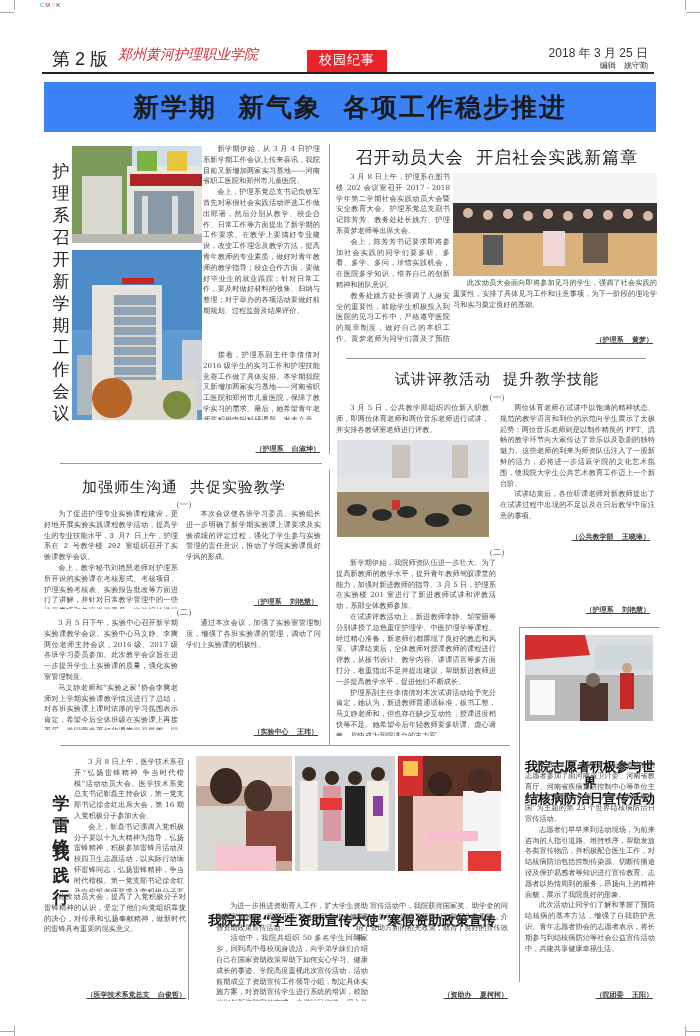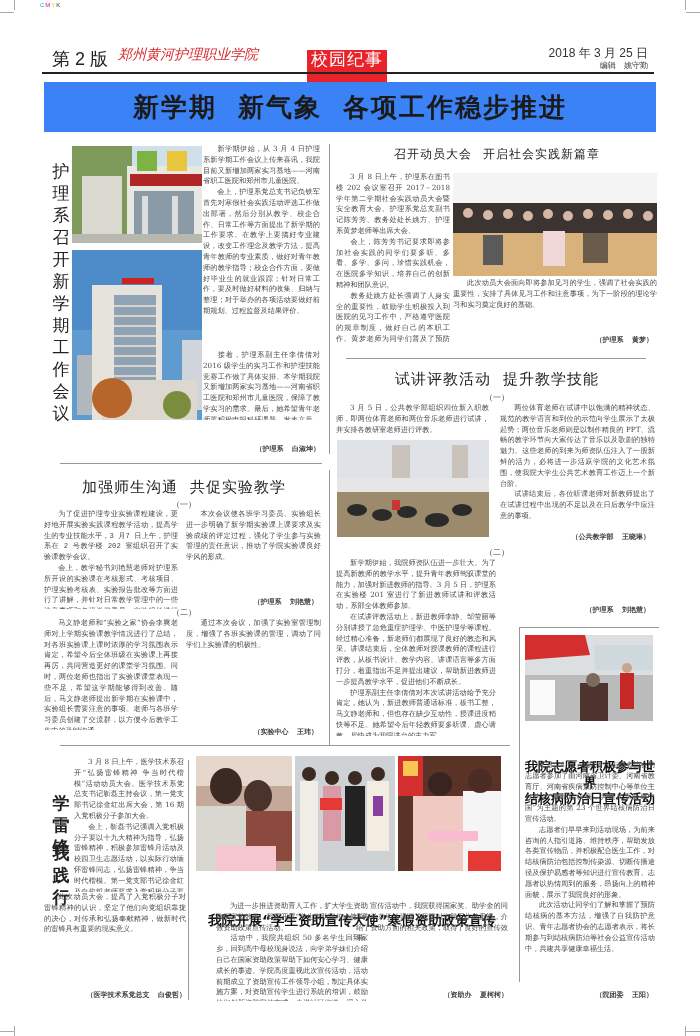--- a/index.html
+++ b/index.html
@@ -13,31 +13,31 @@
   .crop.tr { right: 0; top: 12px; border-width: 1px 0 0 0; }
   .crop.bl { left: 0; bottom: 4px; border-width: 0 0 1px 0; }
   .crop.br { right: 0; bottom: 4px; border-width: 0 0 1px 0; }
   .crop-v-l { left: 14px; top: 0; width: 1px; height: 10px; background:#aaa; }
   .crop-v-r { right: 14px; top: 0; width: 1px; height: 10px; background:#aaa; }
   .crop-v-bl { left: 14px; bottom: 0; width: 1px; height: 10px; background:#aaa; }
   .crop-v-br { right: 14px; bottom: 0; width: 1px; height: 10px; background:#aaa; }
 
   .edition { left: 52px; top: 47px; font-family: "Liberation Sans", sans-serif; font-size: 18px; color: #222; }
   .school { left: 118px; top: 46px; font-family: "DejaVu Serif", serif; font-style: italic; font-size: 14px; color: #d8262c; letter-spacing: 0px; }
-  .section-tag { left: 307px; top: 50px; width: 80px; height: 32px; background: #e8232a; color: #fff; font-family: "Liberation Sans", sans-serif; font-size: 17px; text-align: center; line-height: 20px; letter-spacing: 1px; }
+  .section-tag { left: 307px; top: 50px; width: 80px; height: 24px; background: #e8232a; color: #fff; font-family: "Liberation Sans", sans-serif; font-size: 13px; text-align: center; line-height: 20px; letter-spacing: 1px; }
   .date { right: 52px; top: 45px; font-family: "Liberation Sans", sans-serif; font-size: 12px; color: #333; }
   .editor { right: 52px; top: 60px; font-family: "Liberation Sans", sans-serif; font-size: 8px; color: #333; word-spacing: 6px; }
   .rule-top { left: 42px; top: 72px; width: 612px; height: 2px; background: #222; }
 
   .banner { left: 44px; top: 82px; width: 612px; height: 50px; background: #3b82f6; text-align: center; }
   .banner span { font-family: "DejaVu Serif", serif; font-weight: bold; font-size: 26px; line-height: 50px; color: #1a1a1a; letter-spacing: 2px; word-spacing: 10px; }
 
   .p { font-size: 7.2px; line-height: 10.8px; text-align: justify; color: #4a4a4a; }
   .p .ind { display:inline-block; width: 14px; }
-  .byline { font-family: "DejaVu Sans", sans-serif; font-weight: bold; font-size: 7px; color: #444; text-align: right; word-spacing: 6px; }
+  .byline { font-family: "DejaVu Sans", sans-serif; font-weight: bold; font-size: 7px; color: #444; text-align: right; word-spacing: 6px; text-decoration: underline; }
   .vtitle { font-family: "DejaVu Sans", sans-serif; font-size: 17px; color: #222; line-height: 22px; width: 22px; text-align: center; }
   .h2 { font-family: "DejaVu Sans", sans-serif; font-size: 15px; color: #222; text-align: center; letter-spacing: 1px; word-spacing: 6px; }
   .sub { font-family: "DejaVu Sans", sans-serif; font-size: 8px; color: #333; text-align: center; }
   .hr { height: 1px; background: #999; }
   .vr { width: 1px; background: #999; }
   .photo { overflow: hidden; }
   .h-impact { font-family: "DejaVu Sans", sans-serif; font-weight: bold; color: #111; text-align: center; margin-top: 36px; }
 </style>
 </head>
 <body>
@@ -122,21 +122,21 @@
   <p class="p"><span class="ind"></span><span>新学期伊始，从 3 月 4 日护理系新学期工作会议上传来喜讯，我院目前又新增加两家实习基地——河南省职工医院和郑州市儿童医院。</span></p>
   <p class="p"><span class="ind"></span><span>会上，护理系党总支书记负铁军首先对寒假社会实践活动评选工作做出部署，然后分别从教学、校企合作、日常工作等方面提出了新学期的工作要求。在教学上要搞好专业建设，改变工作理念及教学方法，提高青年教师的专业素质，做好对青年教师的教学指导；校企合作方面，要做好毕业生的就业跟踪；针对日常工作，要及时做好材料的收集、归纳与整理；对于举办的各项活动要做好前期规划、过程监督及结果评价。</span></p>
 </div>
 <div class="abs" style="left:203px; top:350px; width:117px; height:70px; overflow:hidden;">
   <p class="p"><span class="ind"></span><span>接着，护理系副主任李倩倩对 2016 级学生的实习工作和护理技能竞赛工作做了具体安排。本学期我院又新增加两家实习基地——河南省职工医院和郑州市儿童医院，保障了教学实习的需求。最后，她希望青年老师要积极申报科研课题，发表文章，在成果申报、成果转化等方面，力争取得更大突破，稳步推进学科建设工作再上一层楼。</span></p>
 </div>
 <div class="abs byline" style="left:200px; top:444px; width:120px;">（护理系  白淑坤）</div>
 
 <div class="abs vr" style="left:329px; top:144px; height:310px;"></div>
 
-<div class="abs h2" style="left:338px; top:146px; width:318px; font-size:12px;">召开动员大会  开启社会实践新篇章</div>
+<div class="abs h2" style="left:338px; top:146px; width:318px; font-size:17px;">召开动员大会  开启社会实践新篇章</div>
 <div class="abs" style="left:336px; top:172px; width:114px; height:174px; overflow:hidden;">
   <p class="p"><span class="ind"></span><span>3 月 8 日上午，护理系在图书楼 202 会议室召开 2017－2018 学年第二学期社会实践动员大会暨安全教育大会。护理系党总支副书记陈芳芳、教务处处长姚方、护理系黄梦老师等出席大会。</span></p>
   <p class="p"><span class="ind"></span><span>会上，陈芳芳书记要求即将参加社会实践的同学们要多听、多看、多学、多问，珍惜实践机会，在医院多学知识，培养自己的创新精神和团队意识。</span></p>
   <p class="p"><span class="ind"></span><span>教务处姚方处长强调了人身安全的重要性，鼓励学生积极投入到医院的见习工作中，严格遵守医院的规章制度，做好自己的本职工作。黄梦老师为同学们普及了预防感染的小知识。</span></p>
 </div>
 <div class="abs photo" style="left:453px; top:173px; width:204px; height:103px;">
   <svg width="204" height="103" viewBox="0 0 204 103">
     <rect width="204" height="103" fill="#e9eaec"></rect>
     <rect x="0" y="0" width="204" height="30" fill="#f4f4f4"></rect>
     <rect x="0" y="30" width="204" height="40" fill="#3b3431"></rect>
@@ -207,20 +207,21 @@
 <div class="abs" style="left:44px; top:509px; width:134px; height:100px; overflow:hidden;font-family:Liberation Mono, monospace;">
   <p class="p"><span class="ind"></span><span>为了促进护理专业实验课程建设，更好地开展实验实践课程教学活动，提高学生的专业技能水平，3 月7 日上午，护理系在 2 号教学楼 202 室组织召开了实验课教学会议。</span></p>
   <p class="p"><span class="ind"></span><span>会上，教学秘书刘艳慧老师对护理系所开设的实验课在考核形式、考核项目、护理实验考核表、实验报告批改等方面进行了讲解，并针对日常教学管理中的一些注意事项和各班学习委员、实验组长进行了沟通。</span></p>
 </div>
 <div class="abs" style="left:186px; top:509px; width:135px; height:90px; overflow:hidden;">
   <p class="p"><span class="ind"></span><span>本次会议使各班学习委员、实验组长进一步明确了新学期实验课上课要求及实验成绩的评定过程，强化了学生参与实验管理的责任意识，推动了学院实验课良好学风的形成。</span></p>
 </div>
 <div class="abs byline" style="left:186px; top:597px; width:132px;">（护理系  刘艳慧）</div>
 <div class="abs sub" style="left:44px; top:607px; width:280px;">（二）</div>
 <div class="abs" style="left:44px; top:618px; width:134px; height:112px; overflow:hidden;">
+  <p class="p"><span class="ind"></span><span>3 月 5 日下午，实验中心召开新学期实验课教学会议。实验中心马文静、李爽两位老师主持会议，2016 级、2017 级各班学习委员参加。此次教学会议旨在进一步提升学生上实验课的质量，强化实验室管理制度。</span></p>
   <p class="p"><span class="ind"></span><span>马文静老师和“实验之家”协会李爽老师对上学期实验课教学情况进行了总结，对各班实验课上课时浓厚的学习氛围表示肯定，希望今后全体班级在实验课上再接再厉，共同营造更好的课堂学习氛围。同时，两位老师也指出了实验课课堂表现一些不足，希望这学期能够得到改善。随后，马文静老师提出新学期在实验课中，实验组长需要注意的事项。老师与各班学习委员创建了交流群，以方便今后教学工作中的及时沟通。</span></p>
 </div>
 <div class="abs" style="left:186px; top:618px; width:135px; height:100px; overflow:hidden;">
   <p class="p"><span class="ind"></span><span>通过本次会议，加强了实验室管理制度，增强了各班实验课的管理，调动了同学们上实验课的积极性。</span></p>
 </div>
 <div class="abs byline" style="left:186px; top:727px; width:132px;">（实验中心  王玮）</div>
 
 <div class="abs vr" style="left:329px; top:470px; height:275px;"></div>
 <div class="abs hr" style="left:60px; top:745px; width:450px;"></div>
 

